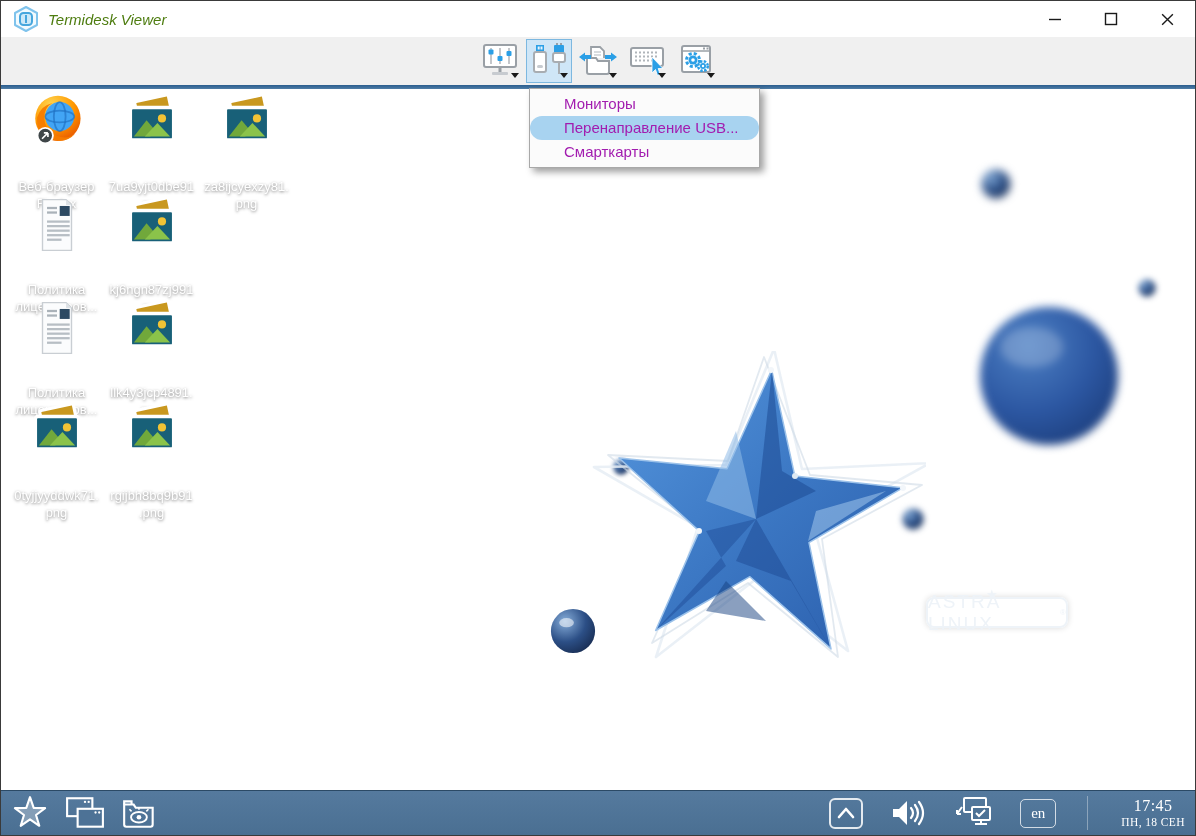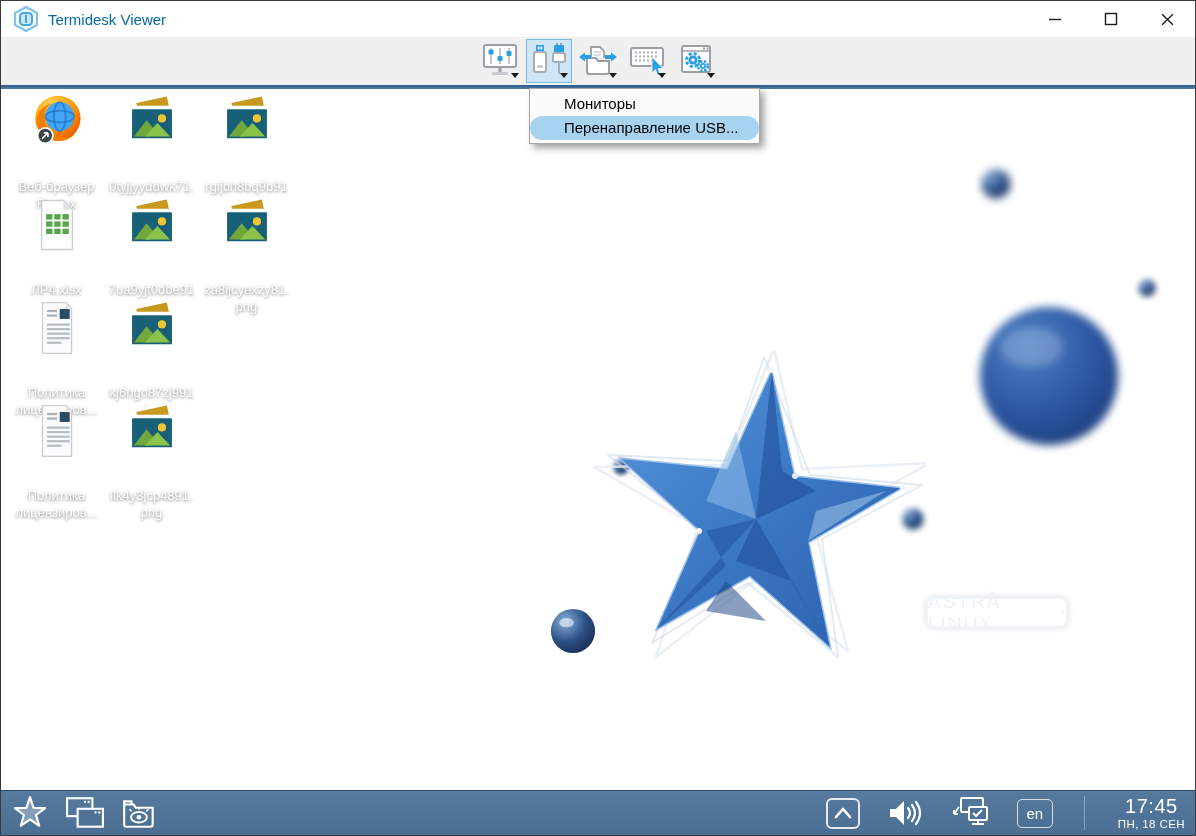--- a/index.html
+++ b/index.html
@@ -5,21 +5,21 @@
   * { margin:0; padding:0; box-sizing:border-box; }
   body { font-family:"Liberation Sans", sans-serif; background:#222; }
   .window {
     position:relative; width:1196px; height:836px; background:#fff;
     border:1px solid #3a3a3a; overflow:hidden;
   }
   
   .titlebar { position:absolute; left:0; top:0; right:0; height:36px; background:#fff;
     display:flex; align-items:center; padding-left:12px; }
   .titlebar .logo { width:26px; height:26px; margin-right:9px; }
-  .title-text { font-size:15px; color:#0369a1; }
+  .title-text { font-size:15px; color:#4d7c0f;font-style:italic; }
   .winbtns { margin-left:auto; display:flex; height:100%; }
   .winbtn { width:56px; height:100%; display:flex; align-items:center; justify-content:center; cursor:default; }
   
   .toolbar { position:absolute; left:0; top:36px; right:0; height:48px; background:#f0f0f0;
     display:flex; align-items:center; justify-content:center; gap:3px; }
   .tbtn { position:relative; width:46px; height:44px; display:flex; align-items:center; justify-content:center;
     border:1px solid transparent; }
   .tbtn.active { background:#cfe6f7; border:1px solid #7db8e0; }
   .dd-arrow { position:absolute; right:3px; bottom:4px; width:0; height:0;
     border-left:4px solid transparent; border-right:4px solid transparent; border-top:5px solid #1a1a1a; }
@@ -41,35 +41,35 @@
   .desk-grid { position:absolute; left:8px; top:8px; display:grid;
     grid-template-rows:repeat(4,103px); grid-template-columns:repeat(4,95px);
     grid-auto-flow:column; }
   .dicon { display:flex; flex-direction:column; align-items:center; cursor:default;gap:28px; }
   .dicon svg { width:58px; height:58px; flex:none; }
   .dlabel { margin-top:0; font-size:13px; line-height:16.5px; color:#fff; text-align:center;
     white-space:pre-line; text-shadow:0 1px 3px rgba(0,0,0,.55); }
   
   .menu { position:absolute; left:528px; top:87px; width:231px; background:#fbfbfb;
     border:1px solid #a8a8a8; padding:3px 0; box-shadow:4px 4px 7px rgba(0,0,0,.38); z-index:50; }
-  .menu-item { height:24px; line-height:24px; padding-left:34px; font-size:15px; color:#000000; cursor:default; }
+  .menu-item { height:24px; line-height:24px; padding-left:34px; font-size:15px; color:#a21caf; cursor:default; }
   .menu-item.highlighted { background:#a8d3f0;border-radius:12px; }
   
   .taskbar { position:absolute; left:0; top:789px; width:100%; height:45px;
     background:linear-gradient(#557a9e,#4a6f92); border-top:1px solid #2b4a66;
     display:flex; align-items:center; padding:0 10px; color:#fff; }
   .tb-left { display:flex; align-items:center; gap:16px; }
-  .tb-right { margin-left:auto; display:flex; align-items:center; gap:25px; }
+  .tb-right { margin-left:auto; display:flex; align-items:center; gap:25px;font-family:Liberation Serif, serif; }
   .tb-box { border:2px solid rgba(255,255,255,.85); border-radius:6px; width:34px; height:31px;
     display:flex; align-items:center; justify-content:center; }
   .en-box { border:1.5px solid rgba(255,255,255,.75); border-radius:5px; width:36px; height:29px;
     display:flex; align-items:center; justify-content:center; font-size:15px; }
   .tb-divider { width:1px; height:34px; background:rgba(255,255,255,.35); margin:0 8px 0 6px; }
   .clock { text-align:center; line-height:1; }
-  .clock .time { font-size:20px; font-weight:500; letter-spacing:.5px; }
+  .clock .time { font-size:16px; font-weight:500; letter-spacing:.5px; }
   .clock .date { font-size:11.5px; margin-top:3px; letter-spacing:.4px; }
   .hidden-defs { position:absolute; width:0; height:0; overflow:hidden; }
 </style>
 </head>
 <body>
 
 <svg class="hidden-defs" aria-hidden="true">
   <defs>
     <radialGradient id="gFox" cx="35%" cy="20%" r="90%">
       <stop offset="0" stop-color="#ffd54f"></stop>
@@ -328,26 +328,20 @@
 
     <div class="desk-grid">
       <div class="dicon">
         <svg viewBox="0 0 64 64">
             <use href="#i-firefox"></use>
             <use href="#i-badge"></use>
           </svg>
         <div class="dlabel">Веб-браузер
 Firefox</div>
       </div>
-      <div class="dicon">
-        <svg viewBox="0 0 64 64">
-            <use href="#i-xlsx"></use>
-          </svg>
-        <div class="dlabel">ЛР4.xlsx</div>
-      </div>
 
       <div class="dicon">
         <svg viewBox="0 0 64 64">
             <use href="#i-doc"></use>
           </svg>
         <div class="dlabel">Политика
 лицензиров...</div>
       </div>
       <div class="dicon">
         <svg viewBox="0 0 64 64">
@@ -399,20 +393,21 @@
           </svg>
         <div class="dlabel">za8ijcyexzy81.
 png</div>
       </div>
     </div>
   </div>
 
   <div class="menu">
     <div class="menu-item">Мониторы</div>
     <div class="menu-item highlighted">Перенаправление USB...</div>
+    <div class="menu-item">Смарткарты</div>
   </div>
 
   <div class="taskbar">
     <div class="tb-left">
       <svg width="38" height="38" viewBox="0 0 36 36">
         <polygon points="18,3 21.5,13.1 32.3,13.4 23.7,19.9 26.8,30.1 18,24 9.2,30.1 12.3,19.9 3.7,13.4 14.5,13.1" fill="rgba(255,255,255,.3)" stroke="#fff" stroke-width="2" stroke-linejoin="round"></polygon>
       </svg>
       <svg width="40" height="36" viewBox="0 0 38 34">
         <rect x="2" y="3" width="24" height="17" fill="none" stroke="#fff" stroke-width="2"></rect>
         <circle cx="19" cy="6.5" r="1.1" fill="#fff"></circle>

